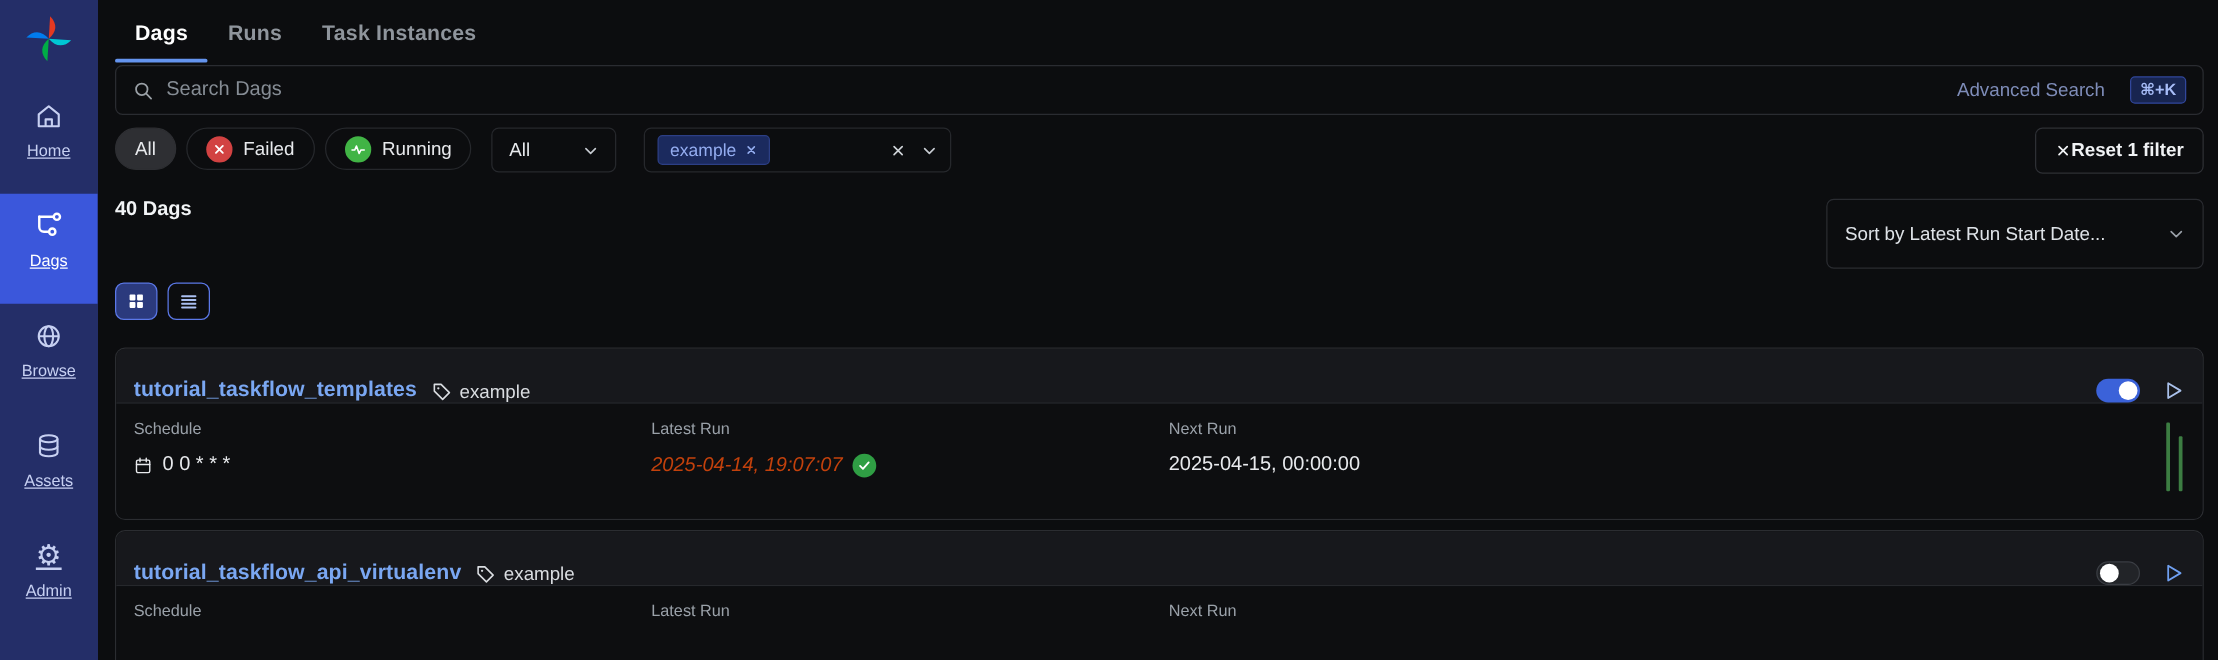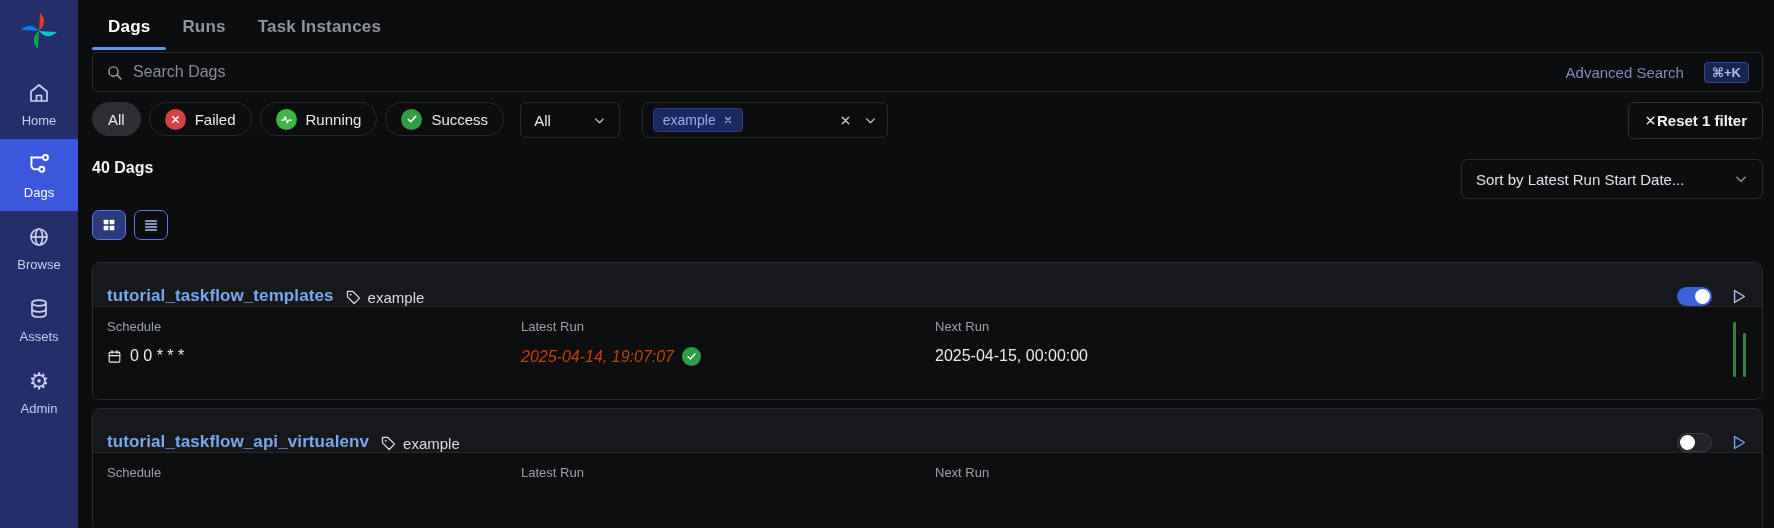--- a/index.html
+++ b/index.html
@@ -7,22 +7,22 @@
   body {
     background:#0c0d0f; color:#e8eaed;
     font-family:"Liberation Sans","DejaVu Sans",sans-serif;
   }
   svg { display:block; }
 
   
   .sidebar { position:fixed; left:0; top:0; width:78px; height:528px;
     background:#242e68; display:flex; flex-direction:column; align-items:center; z-index:5; }
   .logo { margin:9px 0 14px; }
-  .nav-item { width:78px; padding:13px 0 11px; display:flex; flex-direction:column;
-    align-items:center; gap:7px; color:#c7d0f2; font-size:13px; cursor:pointer; }
+  .nav-item { width:78px; padding:13px 0 27px; display:flex; flex-direction:column;
+    align-items:center; gap:7px; color:#c7d0f2; font-size:13px; cursor:pointer;text-decoration:underline; }
   .nav-item.active { background:#3b57db; color:#ffffff; }
   .nav-icon { width:26px; height:26px; display:flex; align-items:center; justify-content:center; }
   .gear-glyph { font-size:23px; line-height:24px; font-family:"DejaVu Sans",sans-serif; }
 
   
   .main { margin-left:78px; padding:0 11px 0 14px; }
 
   .tabs { display:flex; padding-top:11px; }
   .tab { padding:6px 16px 13px; font-weight:700; font-size:17px; color:#8f959c;
     position:relative; cursor:pointer; letter-spacing:.2px; }
@@ -57,21 +57,21 @@
   .tag-pill { background:#1b2a5e; border:1px solid #2c3f85; color:#94adf0; border-radius:4px;
     padding:3px 9px; font-size:14px; display:flex; align-items:center; gap:7px; }
   .ms-actions { margin-left:auto; display:flex; align-items:center; gap:12px; color:#cfd3d8; }
 
   .reset-btn { margin-left:auto; height:37px; border:1px solid #2e3035; border-radius:6px;
     padding:0 15px; display:flex; gap:0; align-items:center; font-size:15px; font-weight:700;
     color:#f0f2f4; background:transparent; cursor:pointer; }
 
   .list-header { margin-top:20px; display:flex; justify-content:space-between; align-items:flex-start; }
   .dag-count { font-size:16px; font-weight:700; color:#f2f4f6; }
-  .sortbox { width:302px; height:40px; border:1px solid #2a2c31; border-radius:6px;
+  .sortbox { width:302px; height:56px; border:1px solid #2a2c31; border-radius:6px;
     display:flex; align-items:center; justify-content:space-between; padding:0 14px;
     font-size:15px; color:#dfe3e8; cursor:pointer; }
 
   .view-toggles { margin-top:11px; display:flex; gap:8px; }
   .vbtn { width:34px; height:30px; border-radius:7px; border:1px solid #5b78e8;
     display:flex; align-items:center; justify-content:center; background:transparent;
     color:#aac0f2; cursor:pointer; }
   .vbtn.active { background:#2b3a7d; color:#ffffff; }
 
   
@@ -205,28 +205,20 @@
 
     <button class="chip">
       <span class="state-dot dot-running">
         <svg width="13" height="13" viewBox="0 0 24 24" fill="none" stroke="#fff" stroke-width="2.4" stroke-linecap="round" stroke-linejoin="round">
           <path d="M3 13 h4 l2.5-6 4 11 2.5-5 h5"></path>
         </svg>
       </span>
       <span>Running</span>
     </button>
 
-    <button class="chip">
-      <span class="state-dot dot-success">
-        <svg width="12" height="12" viewBox="0 0 24 24" fill="none" stroke="#fff" stroke-width="3.2" stroke-linecap="round" stroke-linejoin="round">
-          <path d="M4.5 12.5 L9.5 17.5 L19.5 6.5"></path>
-        </svg>
-      </span>
-      <span>Success</span>
-    </button>
 
     <div class="selectbox">
       <span class="sel-val">All</span>
       <span>
         <svg width="13" height="13" viewBox="0 0 24 24" fill="none" stroke="#c7cbd1" stroke-width="2.4" stroke-linecap="round" stroke-linejoin="round">
           <path d="M5 9 L12 16 L19 9"></path>
         </svg>
       </span>
     </div>
 

